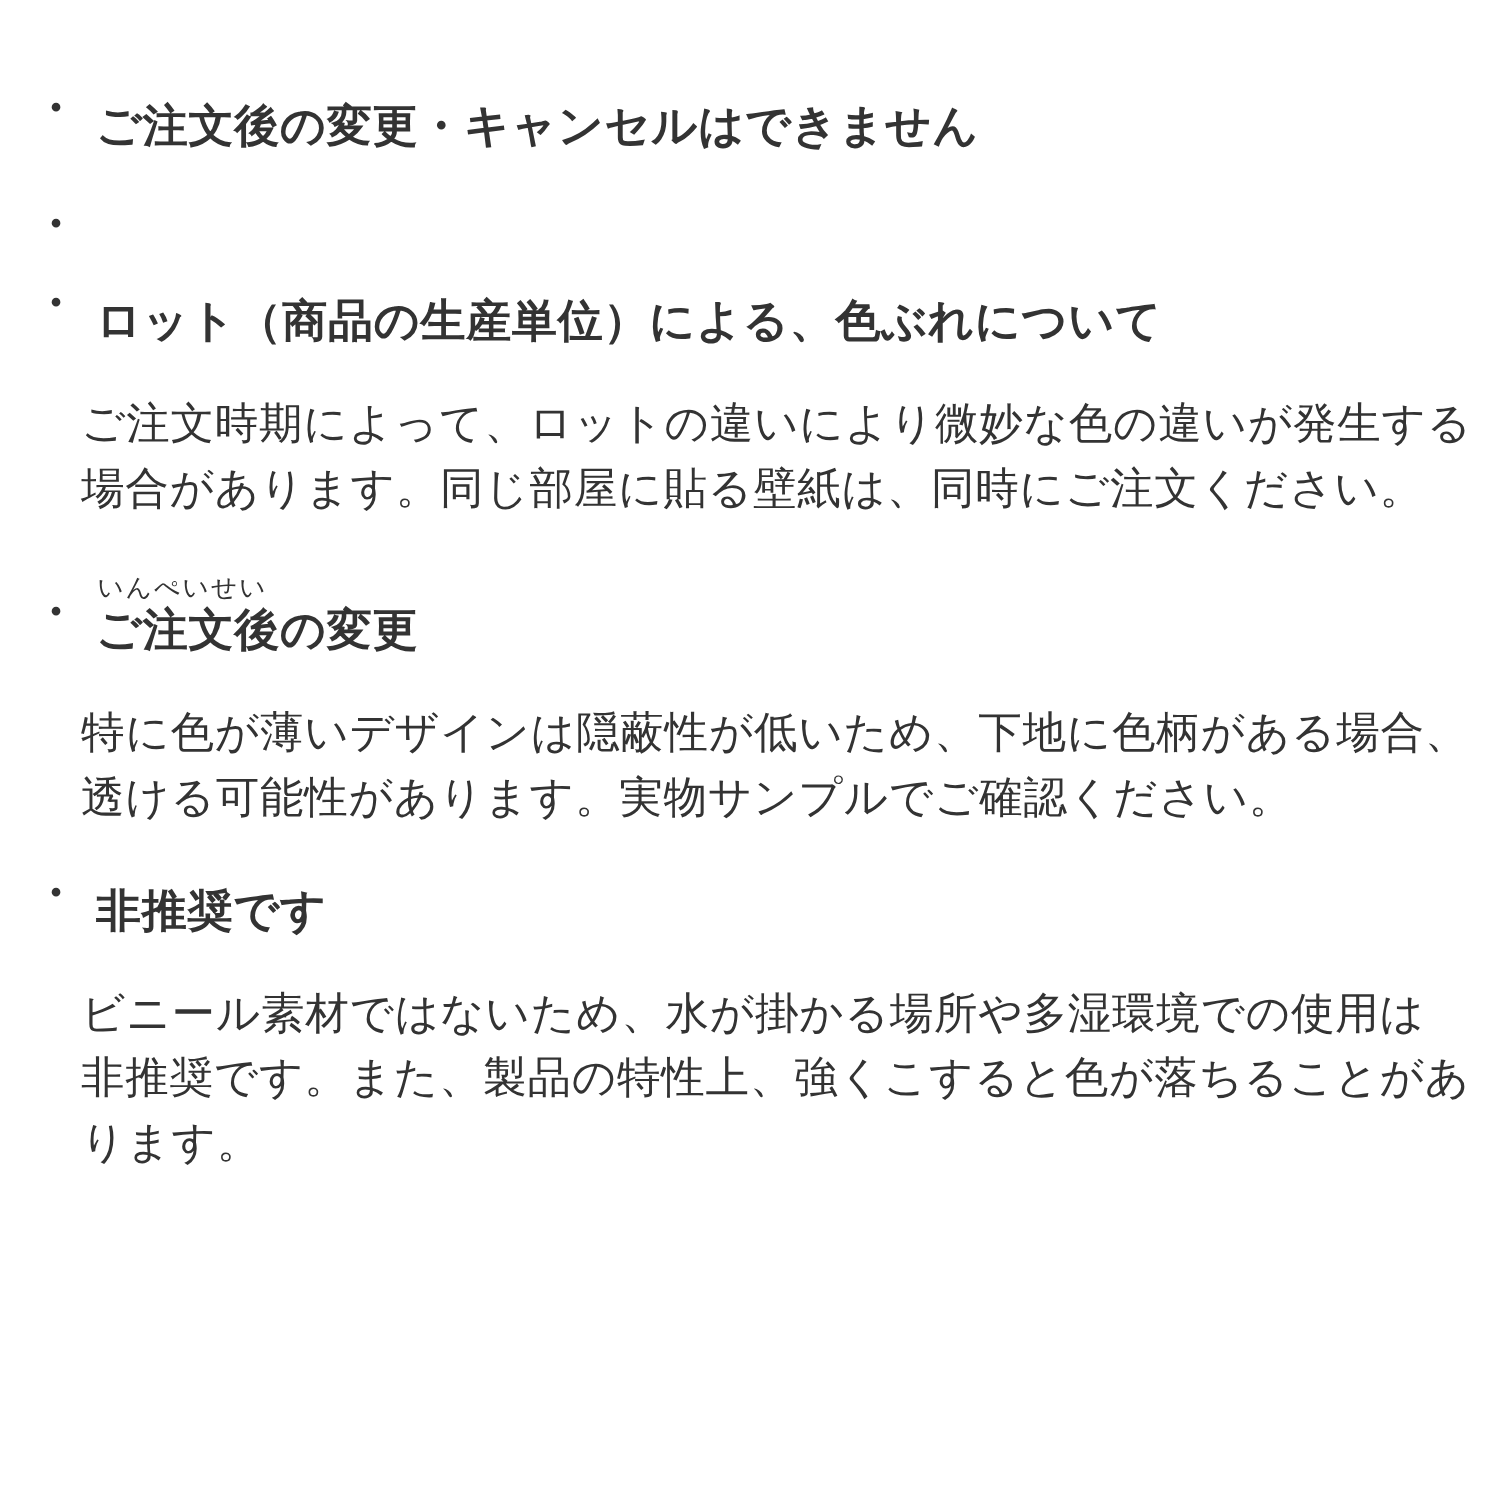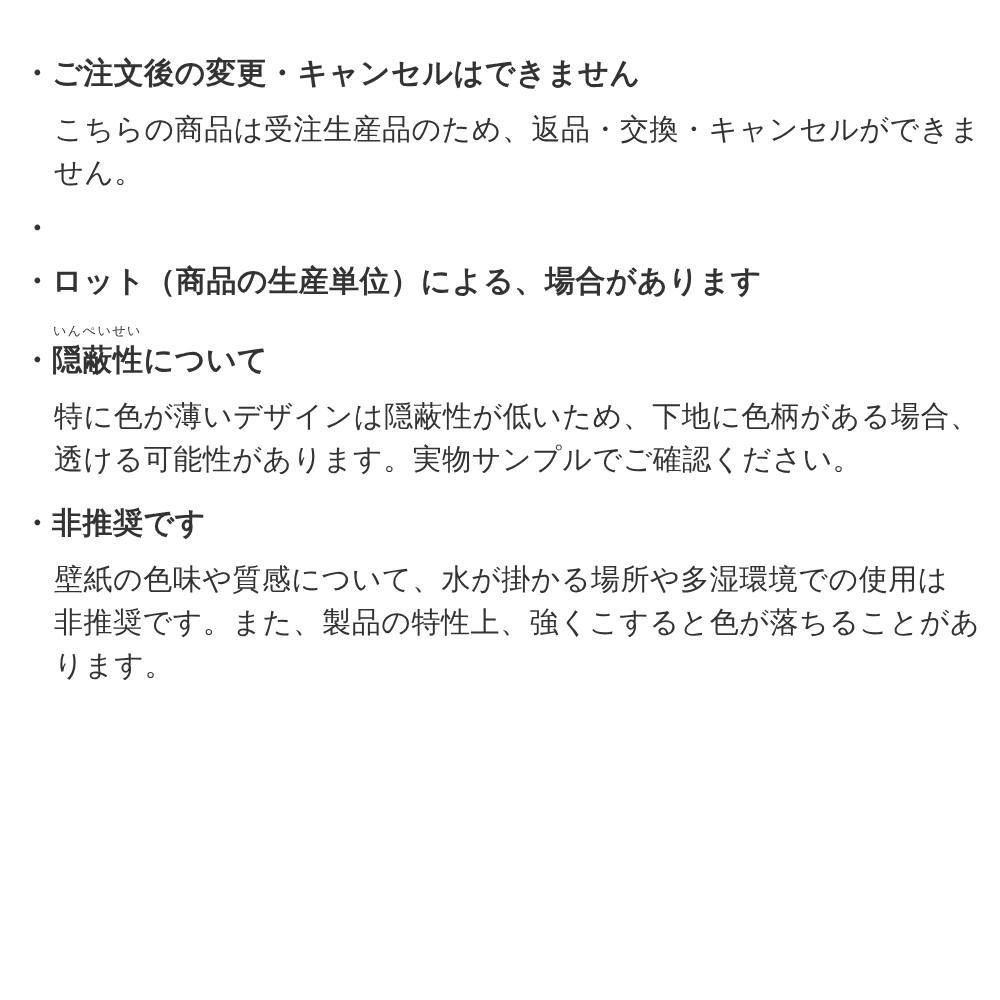--- a/index.html
+++ b/index.html
@@ -15,32 +15,32 @@
   }
   .section { margin: 0 0 16px 0; }
   .heading-row { display: flex; align-items: flex-start; margin: 0 0 17px 0; }
   .bullet {
     flex: 0 0 30px;
     font-size: 30px;
     line-height: 36px;
     font-weight: 700;
   }
   h2.heading {
-    margin: 0;
+    margin: 12px;
     font-size: 30px;
     line-height: 36px;
     font-weight: 700;
     letter-spacing: 0.5px;
     position: relative;
   }
   .furigana {
     position: absolute;
     top: -19px;
     left: 1px;
-    font-size: 13px;
+    font-size: 17px;
     line-height: 15px;
     font-weight: 400;
     letter-spacing: 1.5px;
     color: #333333;
   }
   .body {
     margin: 0 0 0 32px;
     font-size: 29px;
     line-height: 43px;
     font-weight: 400;
@@ -51,50 +51,50 @@
   .section-usage { margin-top: 24px; }
 </style>
 </head>
 <body>
 
 <section class="section">
   <div class="heading-row">
     <span class="bullet">・</span>
     <h2 class="heading">ご注文後の変更・キャンセルはできません</h2>
   </div>
-  <p class="body">こちらの商品は受注生産品のため、返品・交換・キャンセルができま
-せん。</p>
 </section>
 
 <section class="section">
   <div class="heading-row">
     <span class="bullet">・</span>
   </div>
 </section>
 
 <section class="section">
   <div class="heading-row">
     <span class="bullet">・</span>
-    <h2 class="heading">ロット（商品の生産単位）による、場合があります</h2>
+    <h2 class="heading">ロット（商品の生産単位）による、色ぶれについて</h2>
   </div>
+  <p class="body">ご注文時期によって、ロットの違いにより微妙な色の違いが発生する
+場合があります。同じ部屋に貼る壁紙は、同時にご注文ください。</p>
 </section>
 
 <section class="section section-opacity">
   <div class="heading-row">
     <span class="bullet">・</span>
     <h2 class="heading">
       <span class="furigana">いんぺいせい</span>
-      <span class="heading-text">隠蔽性について</span>
+      <span class="heading-text">ご注文後の変更</span>
     </h2>
   </div>
   <p class="body">特に色が薄いデザインは隠蔽性が低いため、下地に色柄がある場合、
 透ける可能性があります。実物サンプルでご確認ください。</p>
 </section>
 
 <section class="section section-usage">
   <div class="heading-row">
     <span class="bullet">・</span>
     <h2 class="heading">非推奨です</h2>
   </div>
-  <p class="body">壁紙の色味や質感について、水が掛かる場所や多湿環境での使用は
+  <p class="body">ビニール素材ではないため、水が掛かる場所や多湿環境での使用は
 非推奨です。また、製品の特性上、強くこすると色が落ちることがあ
 ります。</p>
 </section>
 
 </body></html>

